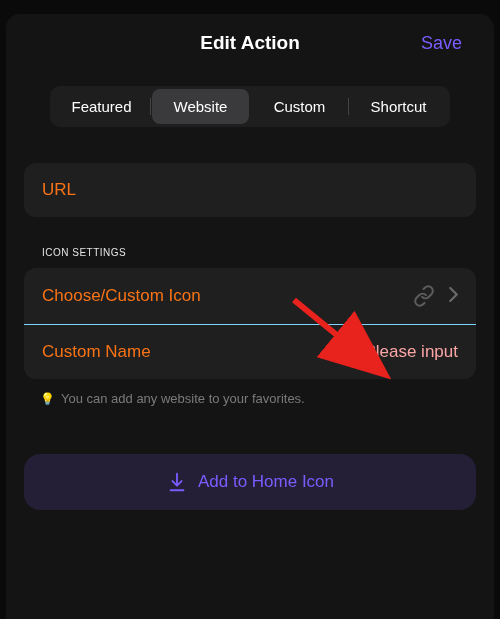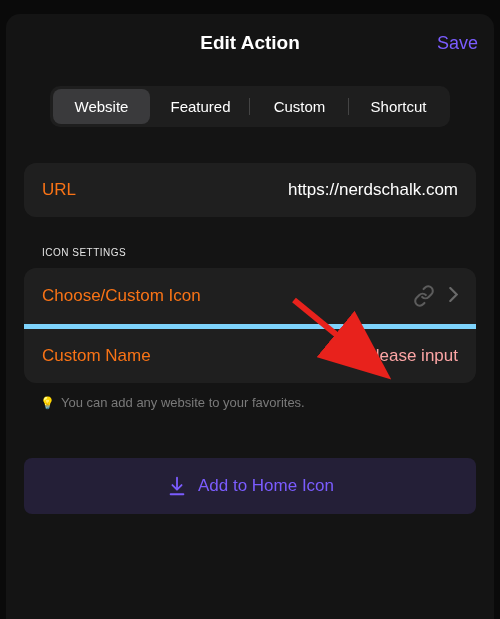--- a/index.html
+++ b/index.html
@@ -33,21 +33,21 @@
       position: relative;
       height: 58px;
     }
     .title {
       font-size: 19px;
       font-weight: 700;
       color: #fff;
     }
     .save {
       position: absolute;
-      right: 16px;
+      right: 32px;
       top: 50%;
       transform: translateY(-50%);
       color: #7b5cff;
       font-size: 18px;
       font-weight: 400;
     }
     .tabs {
       display: flex;
       background: #1e1e1e;
       border-radius: 10px;
@@ -82,21 +82,21 @@
       background: #1f1f1f;
       border-radius: 12px;
     }
     .row {
       display: flex;
       align-items: center;
       justify-content: space-between;
       padding: 17px 18px;
     }
     .row + .row {
-      border-top: 5px solid #7dd3fc;
+      border-top: 1px solid #7dd3fc;
     }
     .row-label {
       font-size: 17px;
       color: #f97316;
     }
     .row-value {
       font-size: 17px;
       color: #fff;
     }
     .row-placeholder {
@@ -136,21 +136,21 @@
     }
     .button-row {
       display: flex;
       gap: 14px;
       margin: 48px 18px 0 18px;
     }
     .big-btn {
       flex: 1;
       background: #241f37;
       color: #7b5cff;
-      border-radius: 8px;
+      border-radius: 16px;
       padding: 17px 10px;
       display: flex;
       align-items: center;
       justify-content: center;
       gap: 10px;
       font-size: 17px;
       cursor: pointer;
     }
     .big-btn.secondary {
       flex: 0 0 156px;
@@ -172,38 +172,37 @@
 <body>
 
 <div class="sheet">
 
   <div class="header">
     <div class="title">Edit Action</div>
     <div class="save">Save</div>
   </div>
 
   <div class="tabs">
+    <div class="tab">
+      <span>Featured</span>
+    </div>
     <div class="tab active">
       <span>Website</span>
-    </div>
-    <div class="tab">
-      <span>Featured</span>
     </div>
     <div class="tab">
       <span>Custom</span>
     </div>
     <div class="tab">
       <span>Shortcut</span>
     </div>
   </div>
 
   <div class="row-group">
     <div class="row">
       <span class="row-label">URL</span>
-      <span class="row-value">https://nerdschalk.com</span>
     </div>
   </div>
 
   <div class="section-header">ICON SETTINGS</div>
 
   <div class="row-group" style="margin-top:0">
     <div class="row">
       <span class="row-label">Choose/Custom Icon</span>
       <div class="row-right">
         <svg class="icon-link" viewBox="0 0 24 24" fill="none" stroke="#9a9a9a" stroke-width="2.2" stroke-linecap="round">

